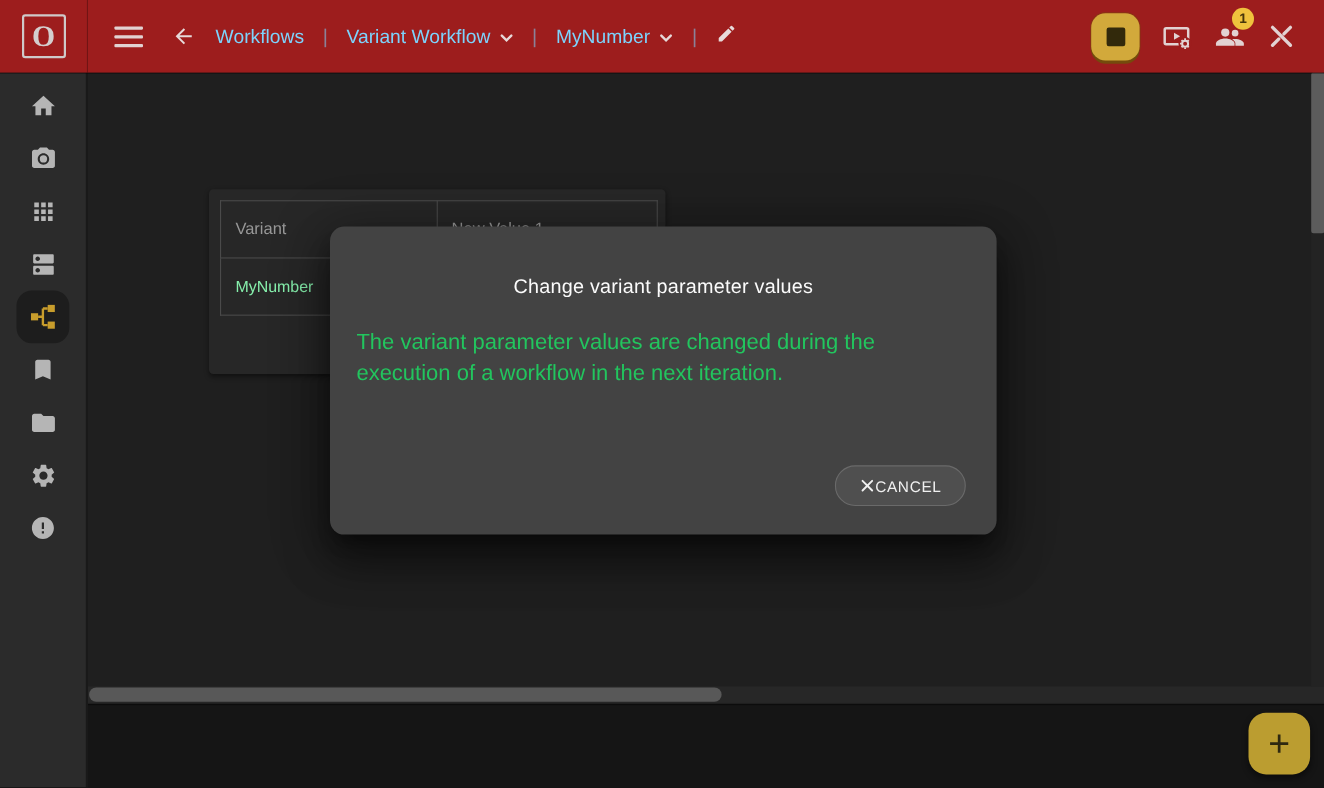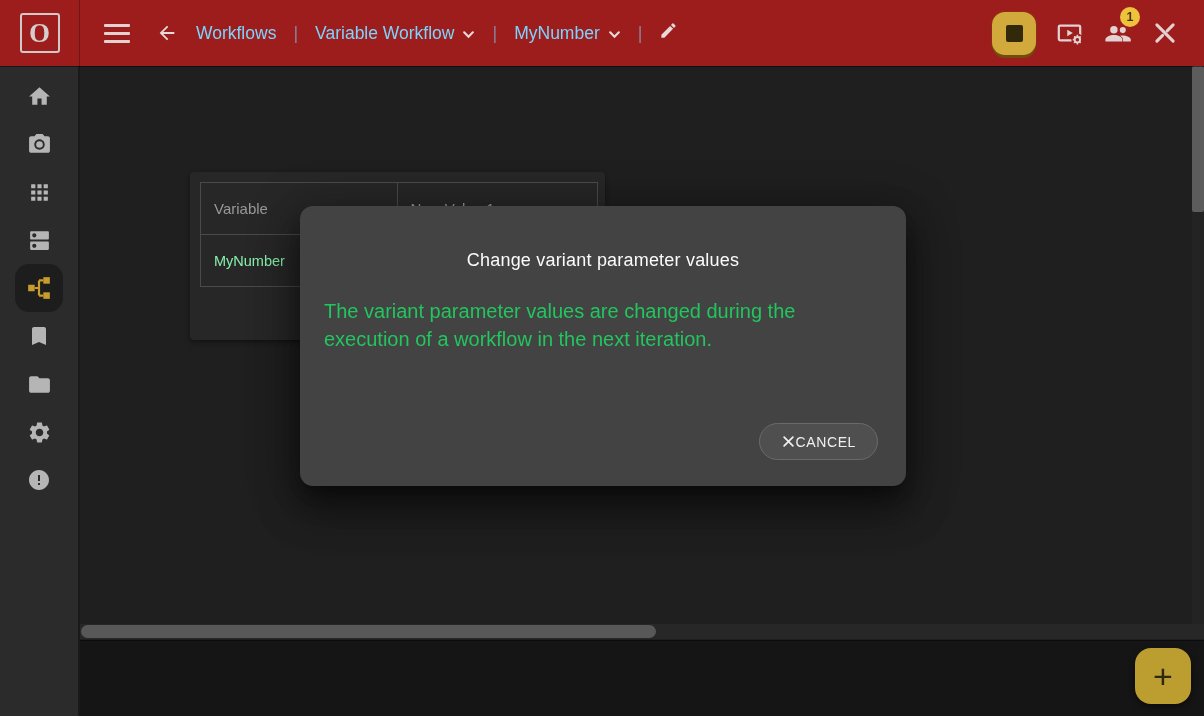--- a/index.html
+++ b/index.html
@@ -103,21 +103,21 @@
       <div class="crumb-item">
         <span class="back-arrow">
           <svg width="22" height="22" viewBox="0 0 24 24" fill="#e6d9d9">
               <path d="M20 11H7.83l5.59-5.59L12 4l-8 8 8 8 1.41-1.41L7.83 13H20v-2z"></path>
             </svg>
         </span>
         <span>Workflows</span>
       </div>
       <span class="crumb-sep">|</span>
       <div class="crumb-item">
-        <span>Variable Workflow</span>
+        <span>Variant Workflow</span>
         <span class="chev">
           <svg width="13" height="9" viewBox="0 0 12 8">
               <path d="M2 2l4 4 4-4" fill="none" stroke="#e6d9d9" stroke-width="2" stroke-linecap="round"></path>
             </svg>
         </span>
       </div>
       <span class="crumb-sep">|</span>
       <div class="crumb-item">
         <span>MyNumber</span>
         <span class="chev">
@@ -224,21 +224,21 @@
     </div>
   </aside>
 
   <div class="main-bg"></div>
   <div class="footer"></div>
 
   <div class="card">
     <table class="vtable">
       <thead>
         <tr>
-          <th class="col-var">Variable</th>
+          <th class="col-var">Variant</th>
           <th class="col-val">New Value 1</th>
         </tr>
       </thead>
       <tbody>
         <tr>
           <td>MyNumber</td>
           <td></td>
         </tr>
       </tbody>
     </table>

